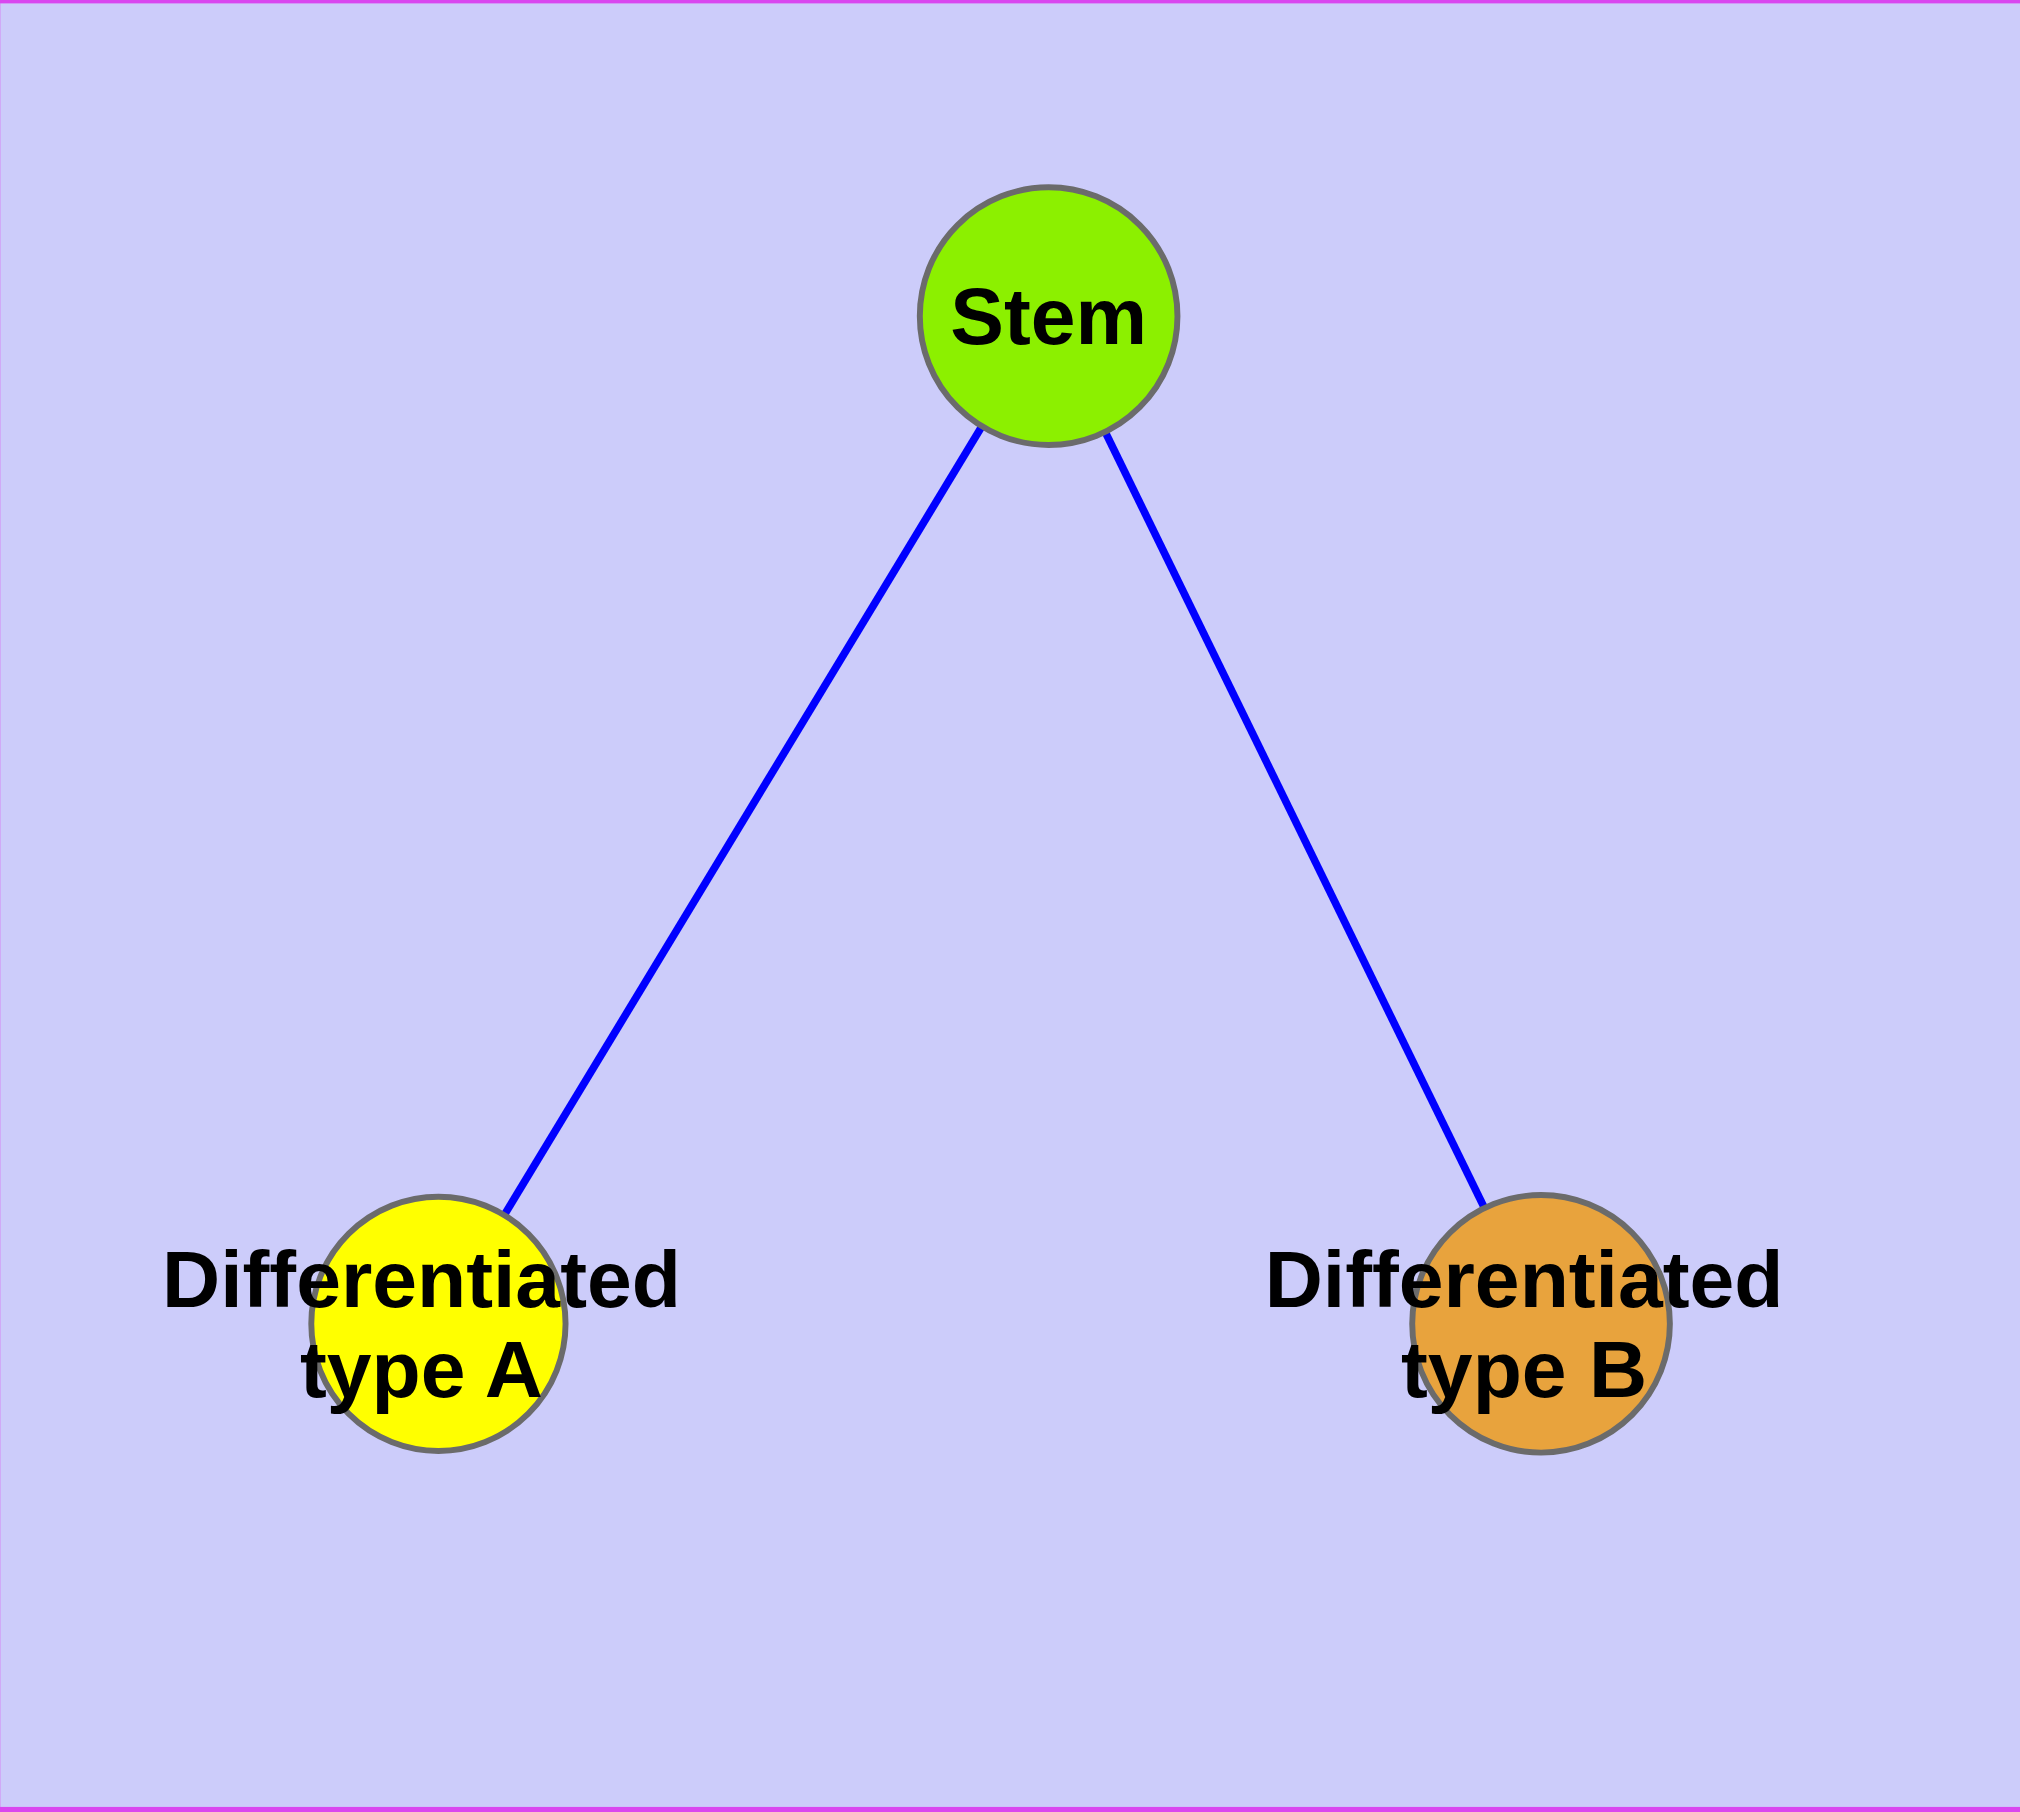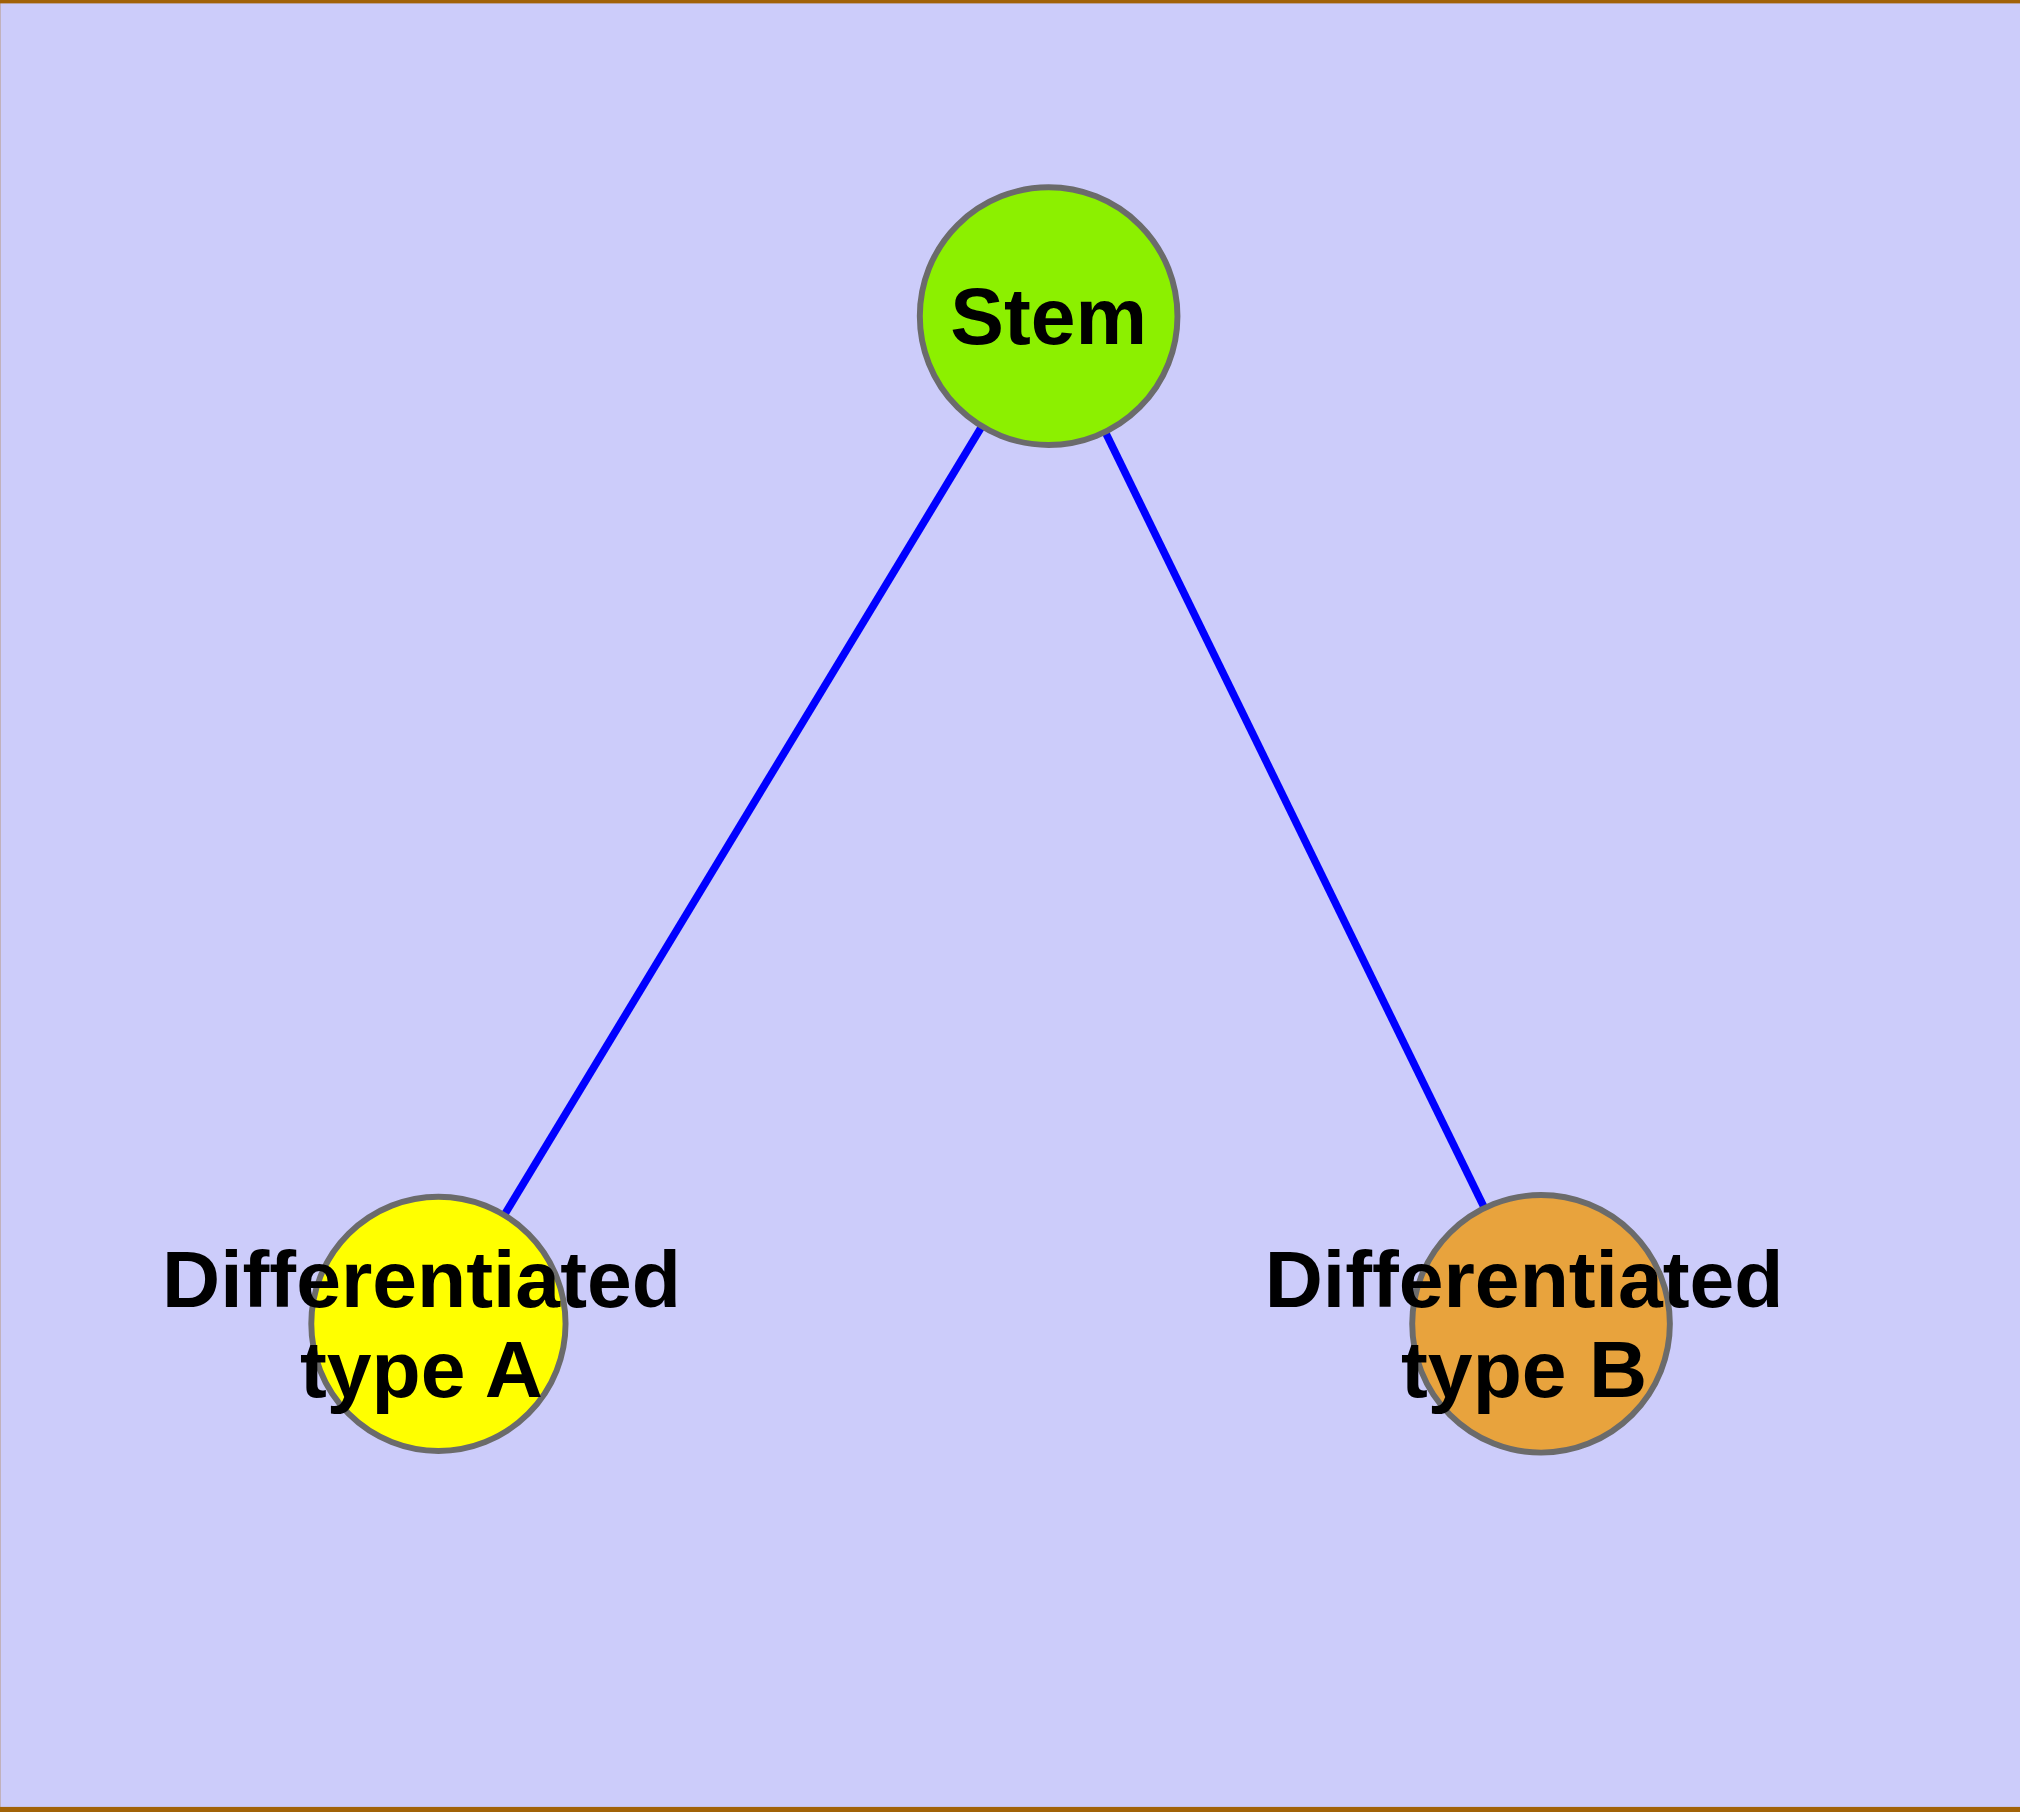--- a/index.html
+++ b/index.html
@@ -10,21 +10,21 @@
   body {
     width: 2021px;
     height: 1812px;
     font-family: "Liberation Sans", sans-serif;
     overflow: hidden;
   }
   #canvas-wrap {
     position: relative;
     width: 2021px;
     height: 1812px;
-    background: #a16207;
+    background: #d946ef;
   }
   #graph-svg {
     position: absolute;
     left: 0;
     top: 0;
     display: block;
   }
   .node-label {
     font-family: "Liberation Sans", sans-serif;
     font-weight: bold;

